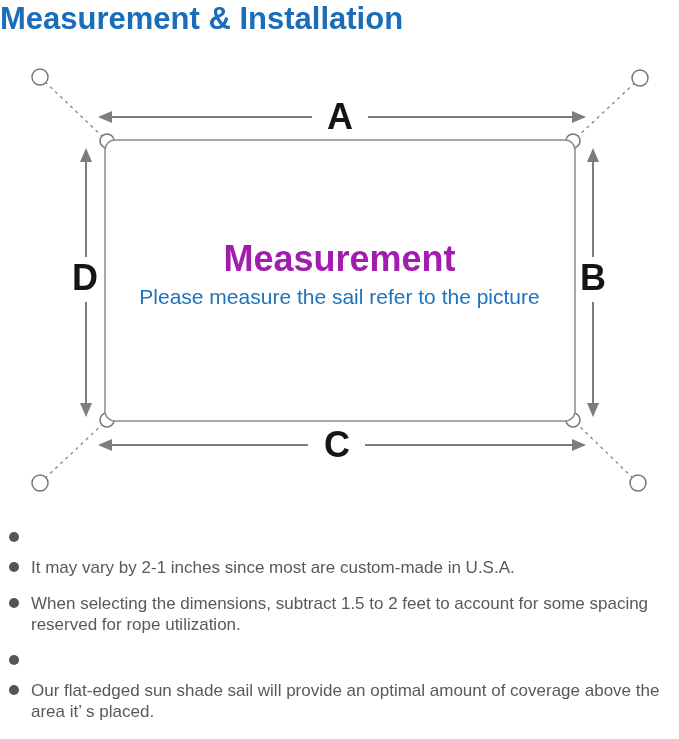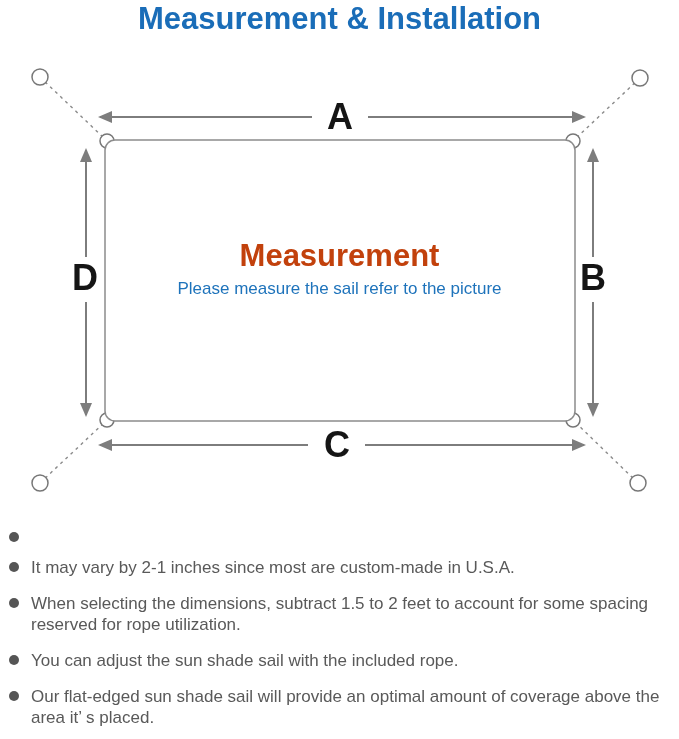--- a/index.html
+++ b/index.html
@@ -5,21 +5,21 @@
   html,body{margin:0;padding:0;background:#fff;}
   .page{
     position:relative;
     width:679px;height:739px;
     background:#fff;
     font-family:"Liberation Sans",sans-serif;
     overflow:hidden;
   }
   .title{
     margin:0;padding-top:1px;
-    text-align:center;
+    text-align:left;
     font-size:31px;
     font-weight:700;
     color:#1a6db8;
     letter-spacing:0px;
   }
   .diagram{
     position:absolute;
     left:0;top:60px;
     width:679px;height:460px;
   }
@@ -37,27 +37,27 @@
     line-height:1;
   }
   .center-text{
     position:absolute;
     left:50%;top:178px;
     transform:translateX(-50%);
     text-align:center;
     width:500px;
   }
   .ct-title{
-    font-size:31px;
+    font-size:36px;
     font-weight:700;
-    color:#c2410c;
+    color:#a21caf;
   }
   .ct-sub{
     margin-top:5px;
-    font-size:17px;
+    font-size:21px;
     color:#1e73bb;
   }
   .bullets{
     position:absolute;
     left:0;top:527px;
     width:679px;
     margin:0;padding:0 4px 0 9px;
     list-style:none;
   }
   .bullet{
@@ -137,21 +137,20 @@
     <li class="bullet">
       <span class="dot"></span>
       <span>It may vary by 2-1 inches since most are custom-made in U.S.A.</span>
     </li>
     <li class="bullet">
       <span class="dot"></span>
       <span>When selecting the dimensions, subtract 1.5 to 2 feet to account for some spacing reserved for rope utilization.</span>
     </li>
     <li class="bullet">
       <span class="dot"></span>
-      <span>You can adjust the sun shade sail with the included rope.</span>
     </li>
     <li class="bullet">
       <span class="dot"></span>
       <span>Our flat-edged sun shade sail will provide an optimal amount of coverage above the area it’ s placed.</span>
     </li>
   </ul>
 
 </div>
 
 </body></html>

